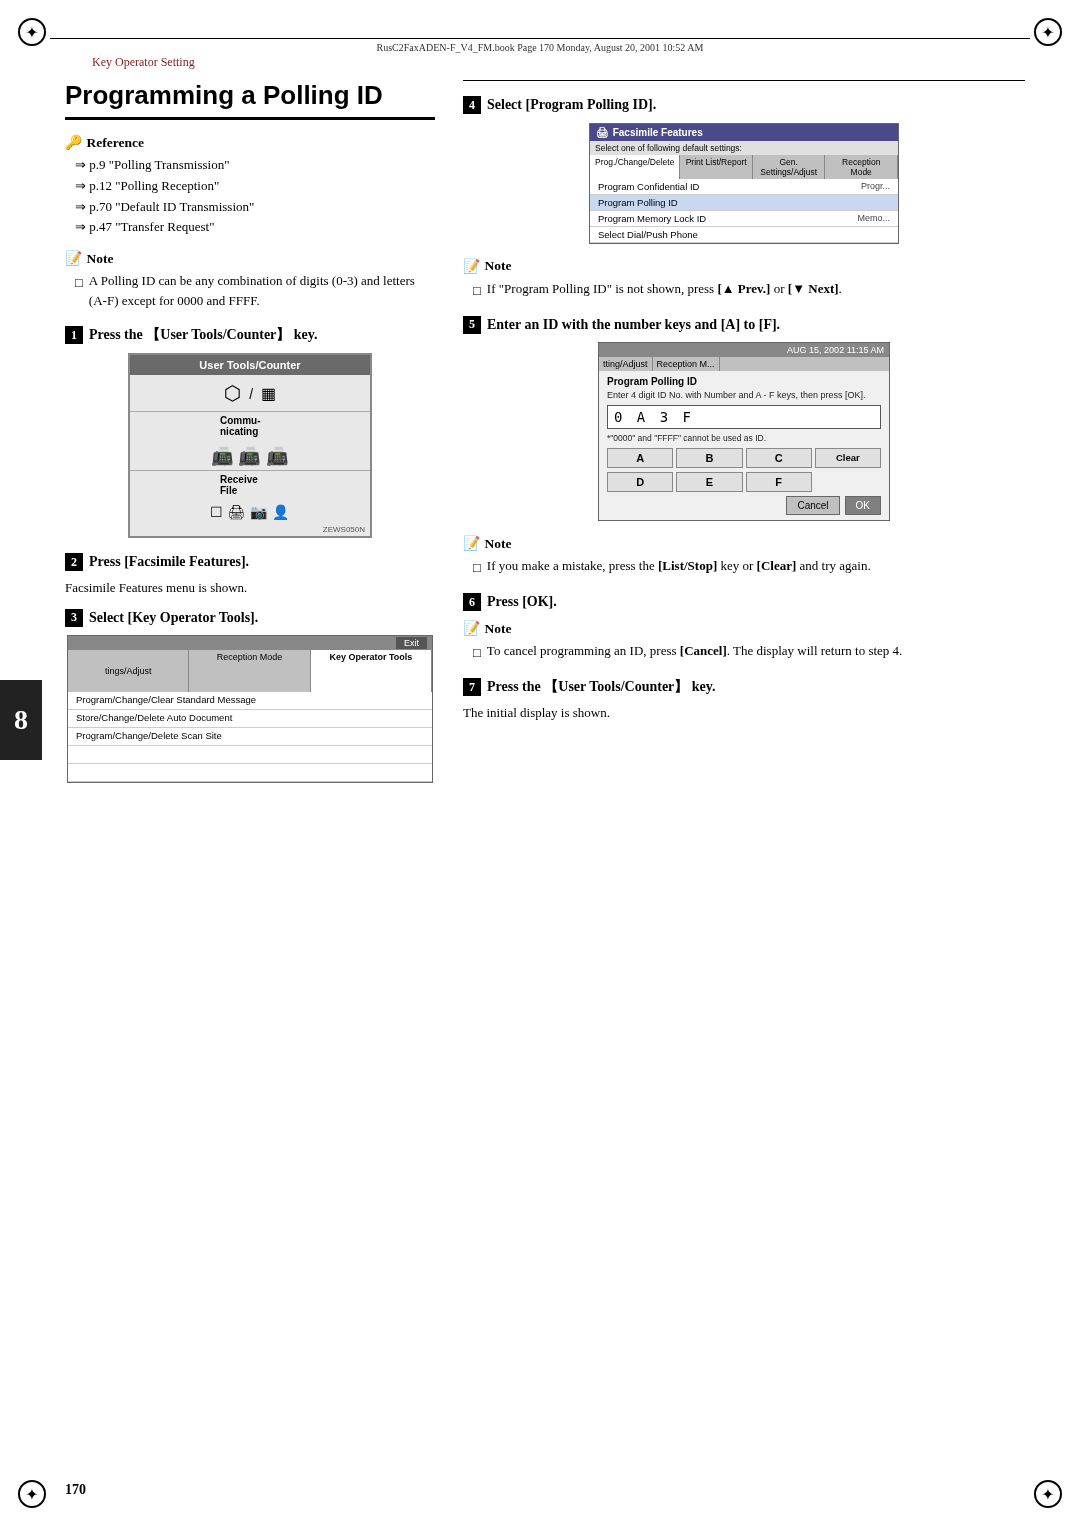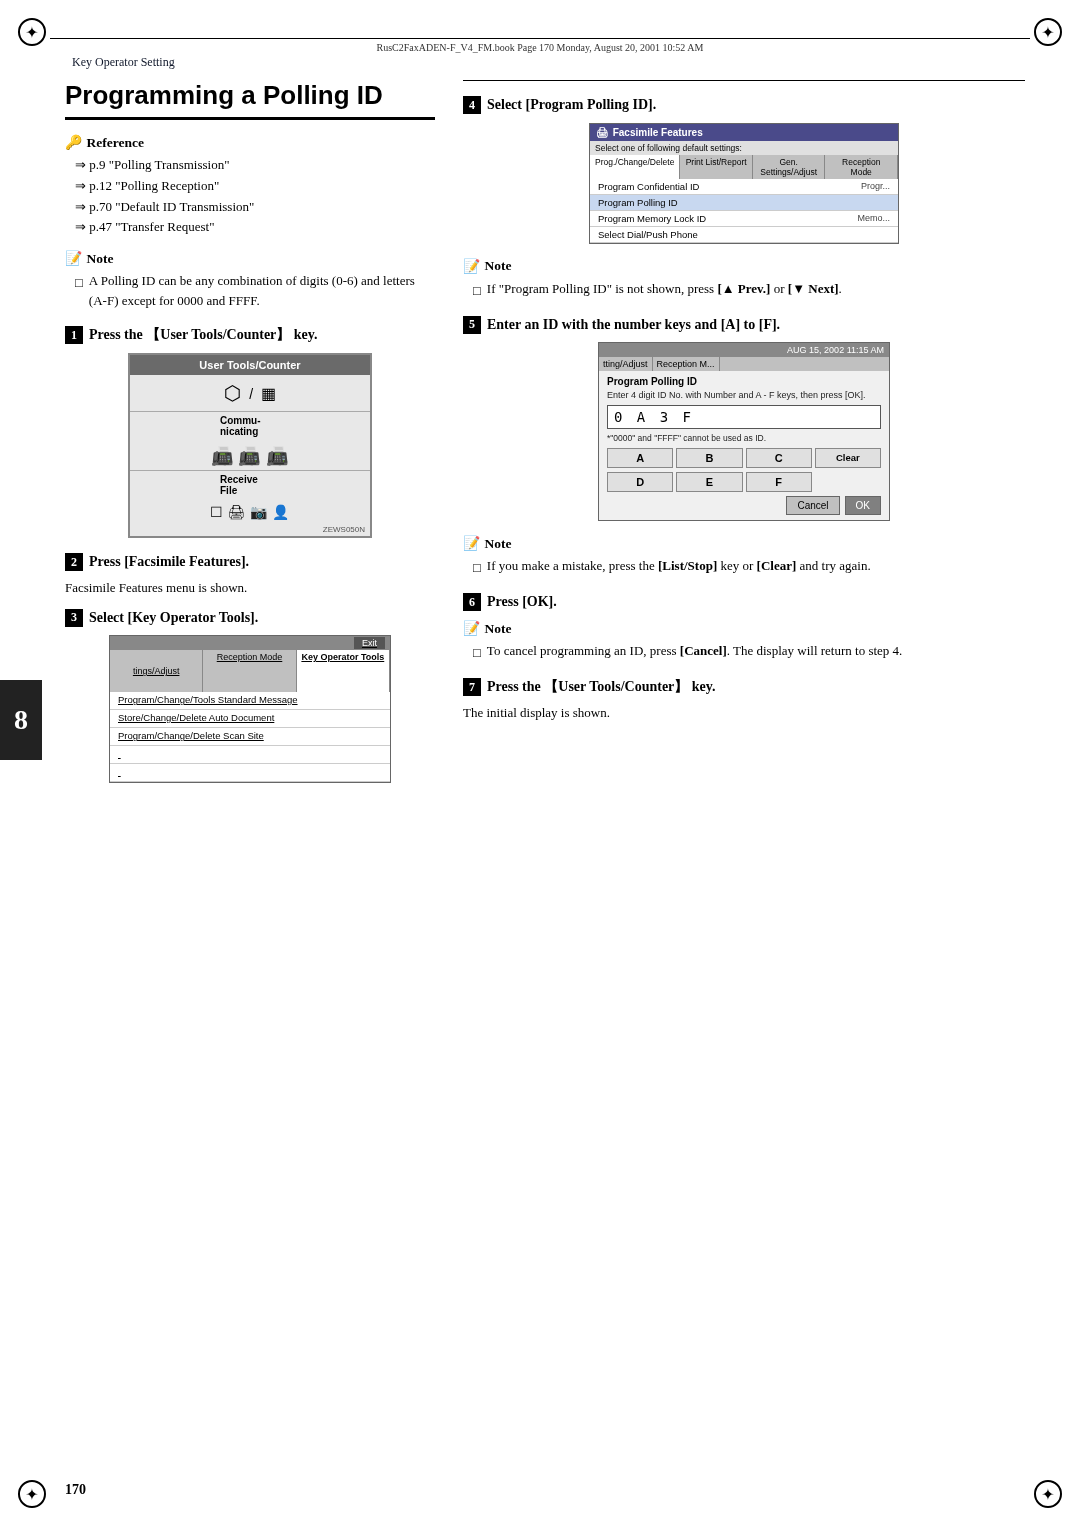--- a/index.html
+++ b/index.html
@@ -47,23 +47,23 @@
     .header-filename {
       font-size: 10px;
       color: #333;
       text-align: center;
     }
 
     
     .section-label {
       position: absolute;
       top: 55px;
-      left: 72px;
+      left: 92px;
       font-size: 12px;
-      color: #0f172a;
+      color: #7f1d1d;
     }
 
     
     .main-content {
       position: absolute;
       top: 80px;
       left: 65px;
       right: 55px;
       bottom: 50px;
       display: flex;
@@ -225,25 +225,24 @@
     .uc-panel-section-icons {
       display: flex;
       gap: 5px;
       font-size: 14px;
     }
 
     
     .ko-panel {
       border: 1.5px solid #666;
       background: #d0d0d0;
-      width: 282px;
+      width: 366px;
       margin: 0 auto 14px auto;
       font-family: Arial, sans-serif;
       font-size: 10px;
-      text-decoration: underline;
     }
     .ko-panel-header {
       background: #888;
       color: #fff;
       font-size: 9px;
       padding: 2px 5px;
       text-align: right;
     }
     .ko-panel-tabs {
       display: flex;
@@ -491,21 +490,21 @@
       <div class="ref-item"><span>p.47 "Transfer Request"</span></div>
     </div>
 
     <div class="note-box">
       <div class="note-title">
         <span class="note-icon">📝</span>
         <span>Note</span>
       </div>
       <div class="note-item">
         <span class="note-checkbox">□</span>
-        <span>A Polling ID can be any combination of digits (0-6) and letters (A-F) except for 0000 and FFFF.</span>
+        <span>A Polling ID can be any combination of digits (0-3) and letters (A-F) except for 0000 and FFFF.</span>
       </div>
     </div>
 
     <div class="step-header">
       <span class="step-num">1</span>
       <span class="step-text">Press the 【User Tools/Counter】 key.</span>
     </div>
 
     <div class="uc-panel">
       <div class="uc-panel-title">User Tools/Counter</div>
@@ -547,21 +546,21 @@
 
     <div class="ko-panel">
       <div class="ko-panel-header">
         <span style="background:#555; color:#fff; padding:1px 8px; font-size:9px;">Exit</span>
       </div>
       <div class="ko-panel-tabs">
         <div class="ko-panel-tab" style="font-size:9px; flex:1; text-align:center; border-right:1px solid #888; padding:16px 3px;">tings/Adjust</div>
         <div class="ko-panel-tab" style="font-size:9px; flex:1; text-align:center; border-right:1px solid #888; padding:2px 3px;">Reception Mode</div>
         <div class="ko-panel-tab active" style="font-size:9px; flex:1; text-align:center; padding:2px 3px; background:#fff; font-weight:bold;">Key Operator Tools</div>
       </div>
-      <div class="ko-panel-row">Program/Change/Tools Standard Message</div>
+      <div class="ko-panel-row">Program/Change/Clear Standard Message</div>
       <div class="ko-panel-row">Store/Change/Delete Auto Document</div>
       <div class="ko-panel-row">Program/Change/Delete Scan Site</div>
       <div class="ko-panel-row">&nbsp;</div>
       <div class="ko-panel-row">&nbsp;</div>
     </div>
 
   </div>
 
   <div class="right-col">
 

